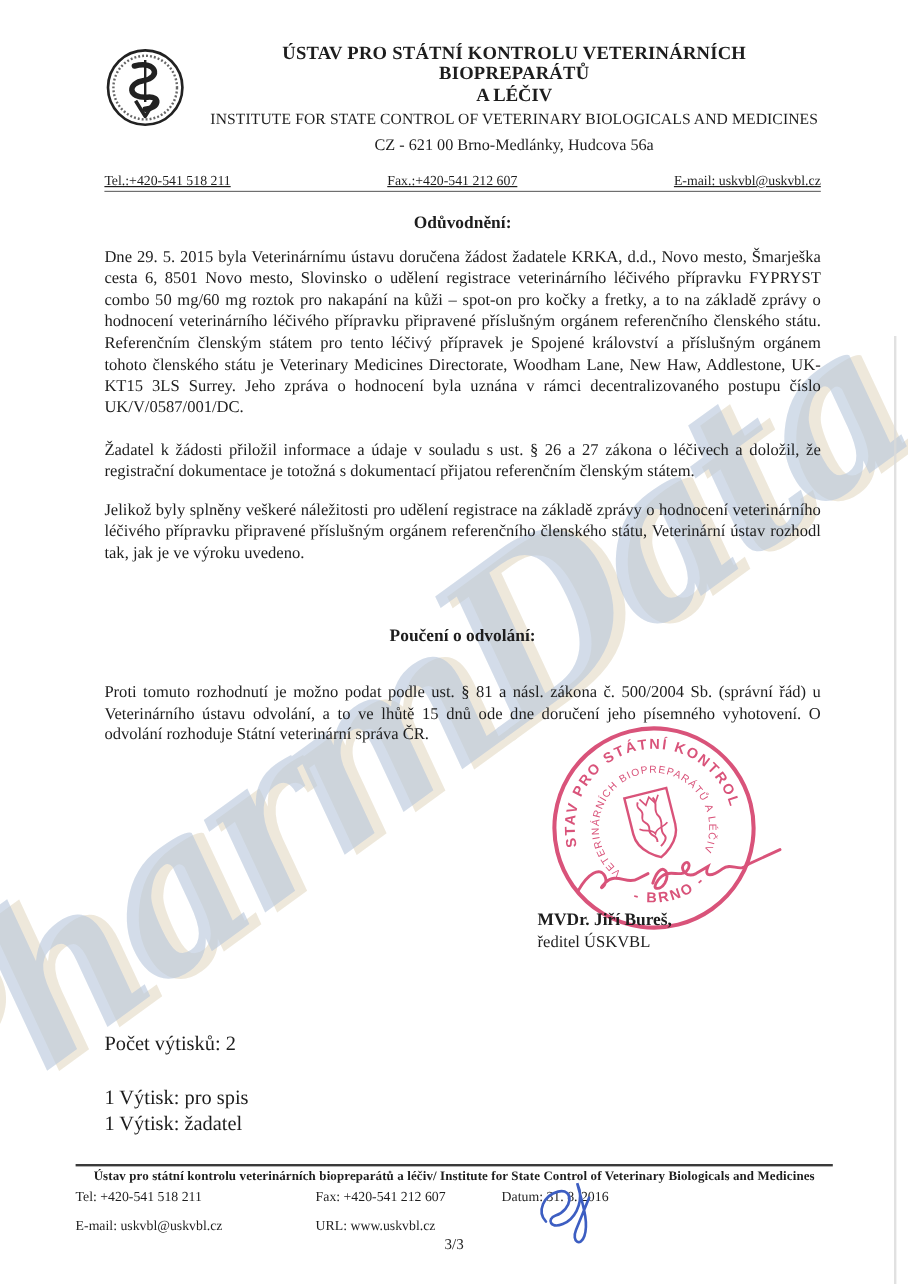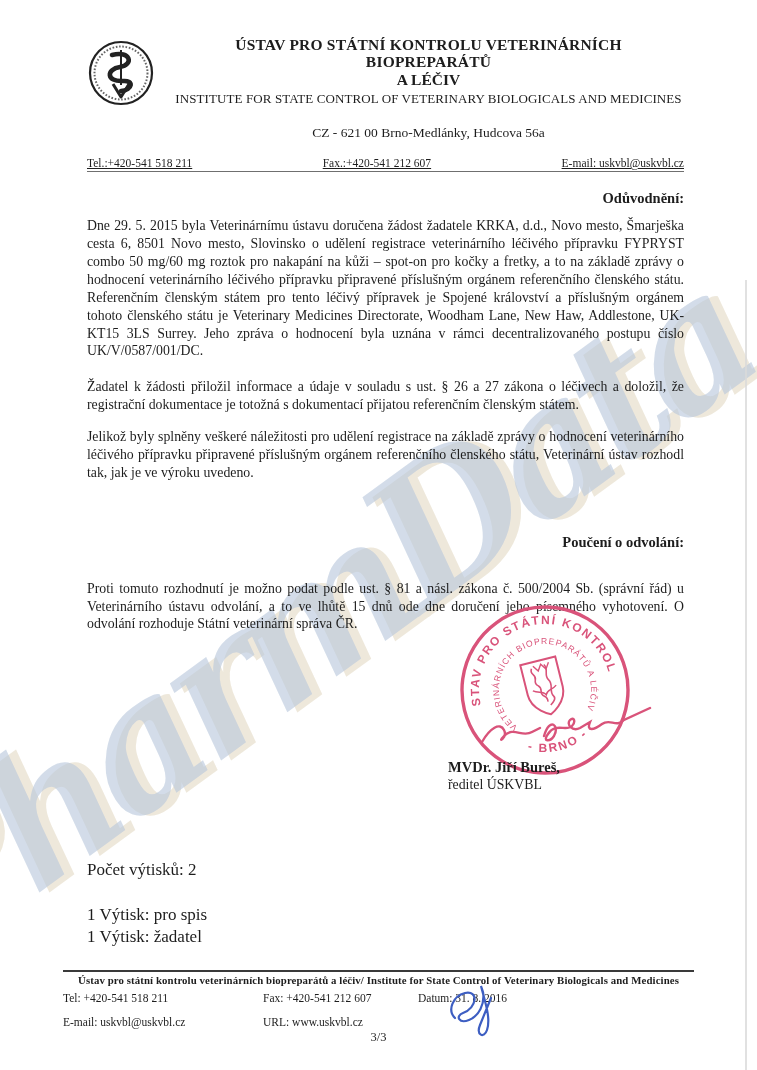--- a/index.html
+++ b/index.html
@@ -27,29 +27,29 @@
   .watermark .wm-tan{position:absolute;left:8px;top:6px;width:100%;color:#e5dcc8;opacity:.65;}
   .watermark .wm-blue{position:absolute;left:0;top:0;width:100%;color:#b9c8dc;opacity:.62;}
   
   .content{position:relative;z-index:1;padding:36px 73px 0 87px;}
   .header-row{display:flex;align-items:flex-start;gap:18px;}
   .logo{flex:0 0 68px;margin-top:2px;}
   .header-text{flex:1;text-align:center;}
   .title1{font-weight:bold;font-size:15.5px;line-height:1.12;letter-spacing:.2px;}
   .title2{font-weight:bold;font-size:15.5px;line-height:1.12;}
   .subtitle{font-size:13px;margin-top:3px;letter-spacing:.1px;}
-  .address{font-size:13.5px;margin-top:18px;}
+  .address{font-size:13.5px;margin-top:6px;}
   .contact-row{
     display:flex;justify-content:space-between;
     margin-top:16px;font-size:11.5px;
     border-bottom:1.5px solid #6f6f6f;padding-bottom:2px;
   }
   .contact-row span{text-decoration:underline;}
   
-  .sec-heading{text-align:right;font-weight:bold;font-size:14.5px;}
+  .sec-heading{text-align:center;font-weight:bold;font-size:14.5px;}
   .h1{margin-top:18px;}
   .h2{margin-top:52px;}
   .para{font-size:13.8px;line-height:17.9px;text-align:justify;}
   .p1{margin-top:10px;}
   .p2{margin-top:18px;}
   .p3{margin-top:0;}
   .p4{margin-top:29px;}
   
   .stamp-wrap{position:absolute;left:455px;top:600px;width:180px;height:180px;transform:rotate(-14deg);z-index:1;}
   .red-sig{position:absolute;left:478px;top:702px;width:178px;height:52px;z-index:2;}

